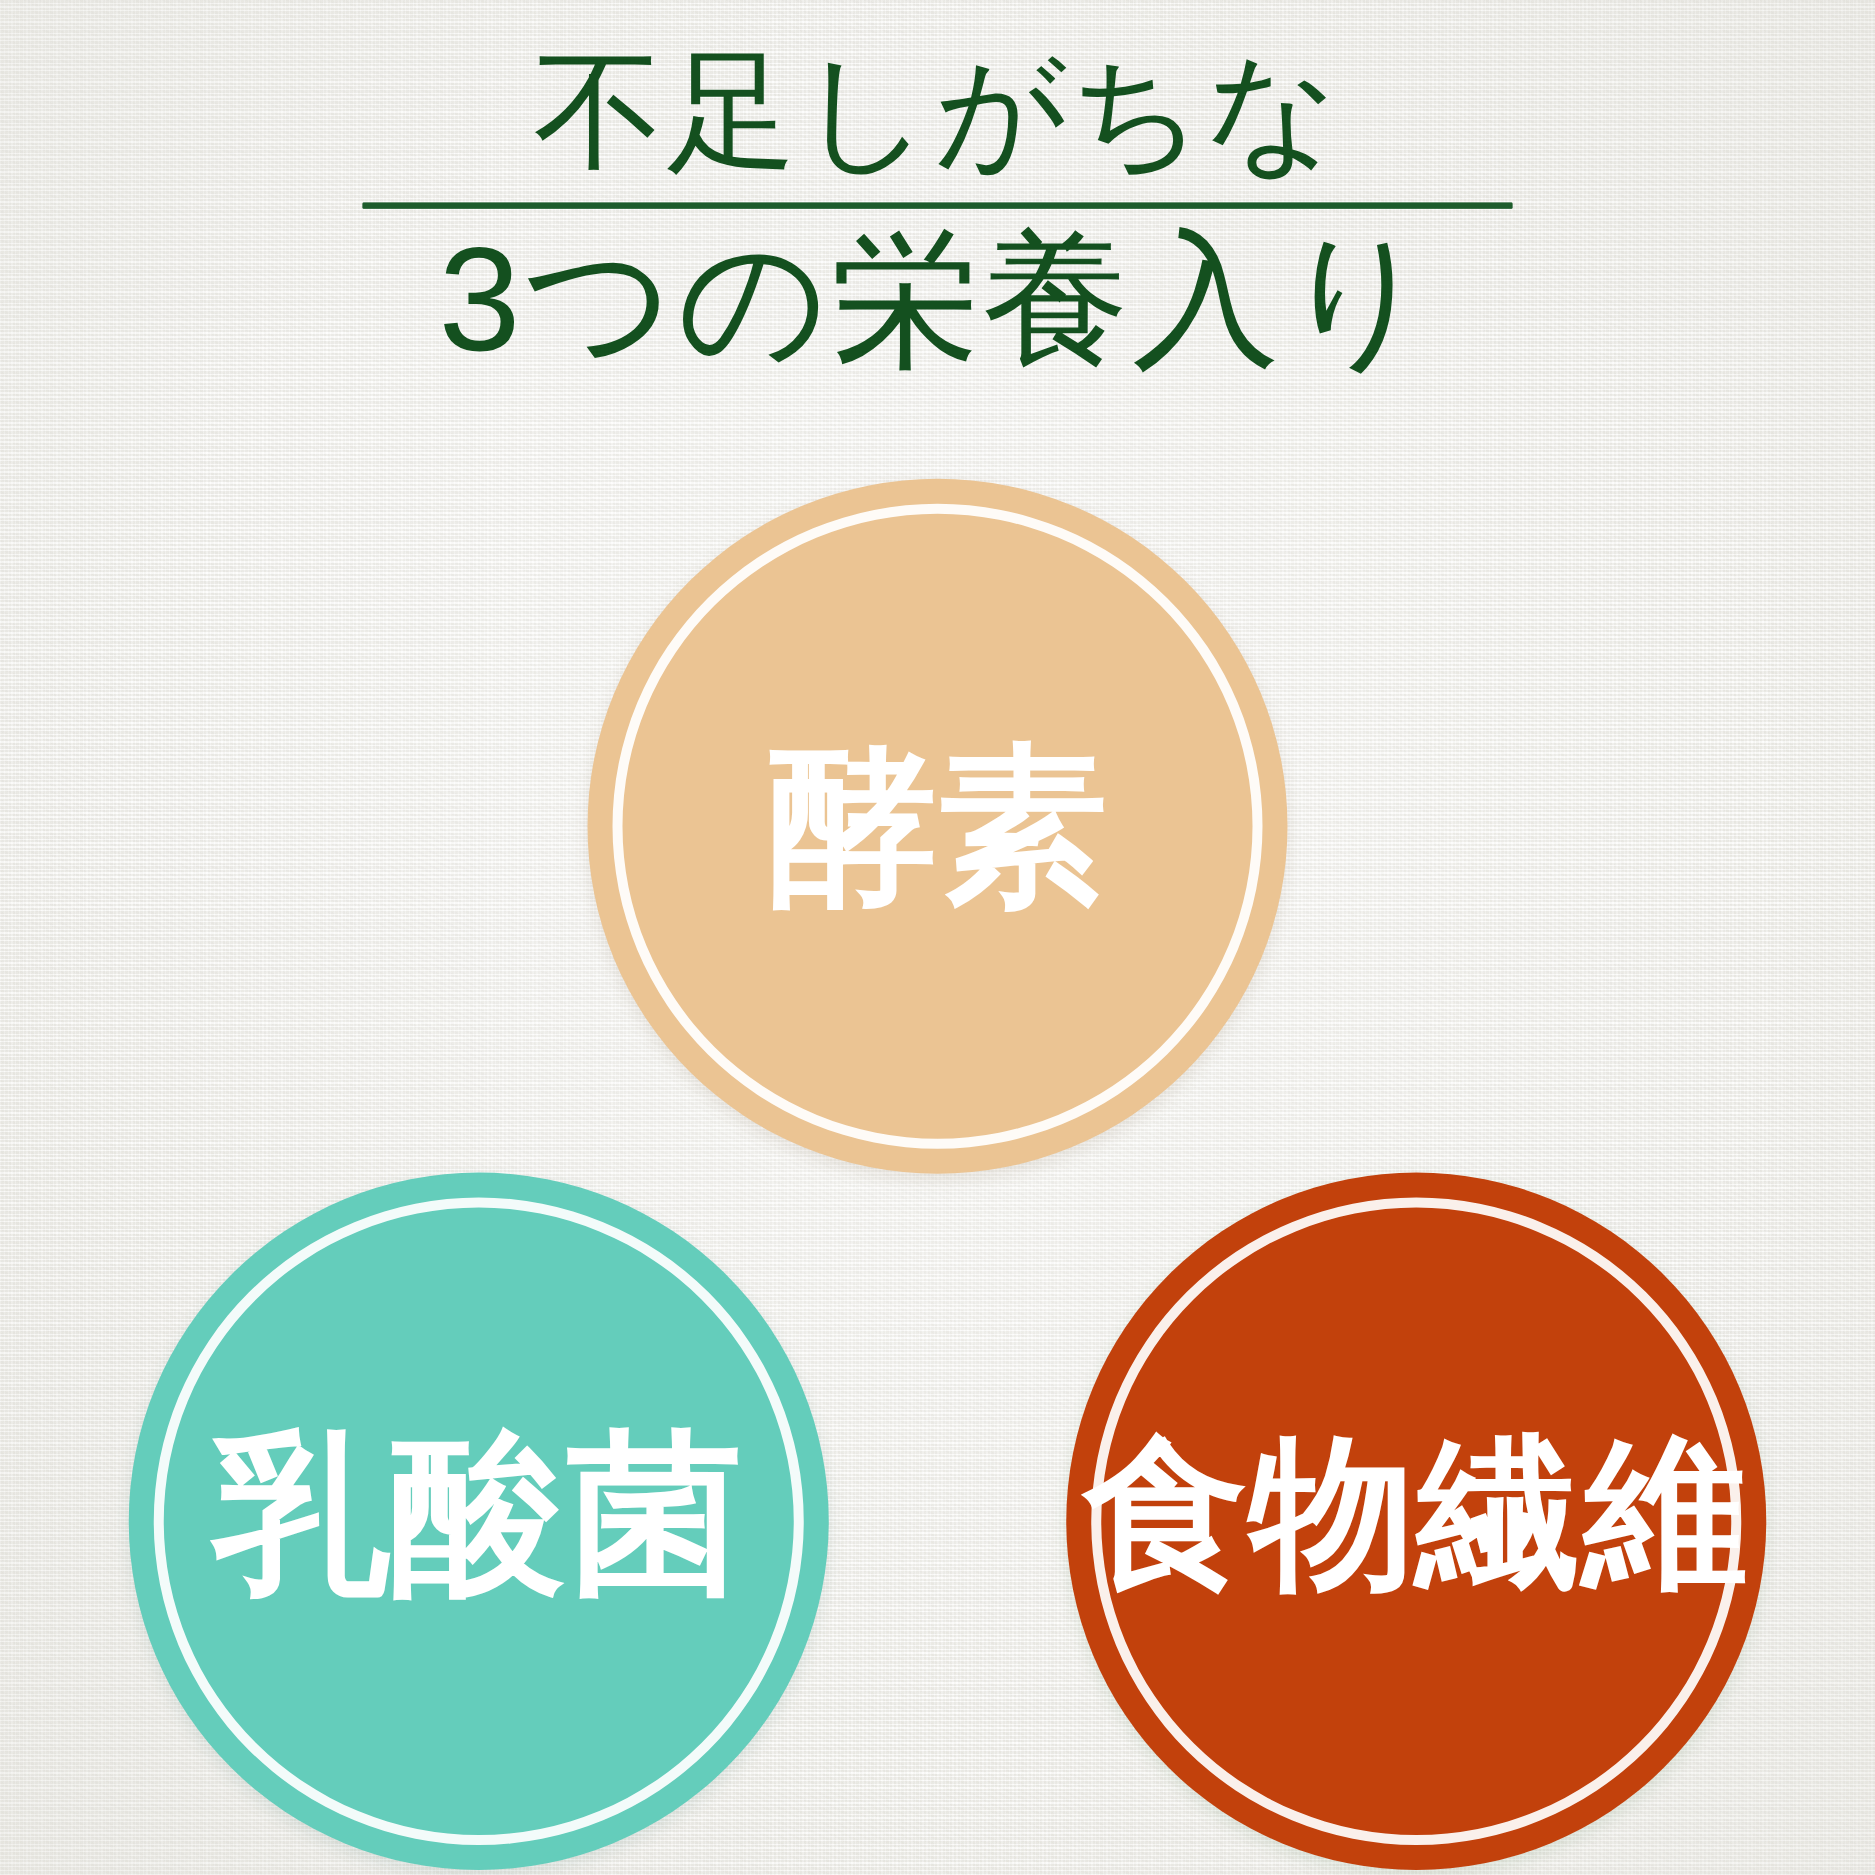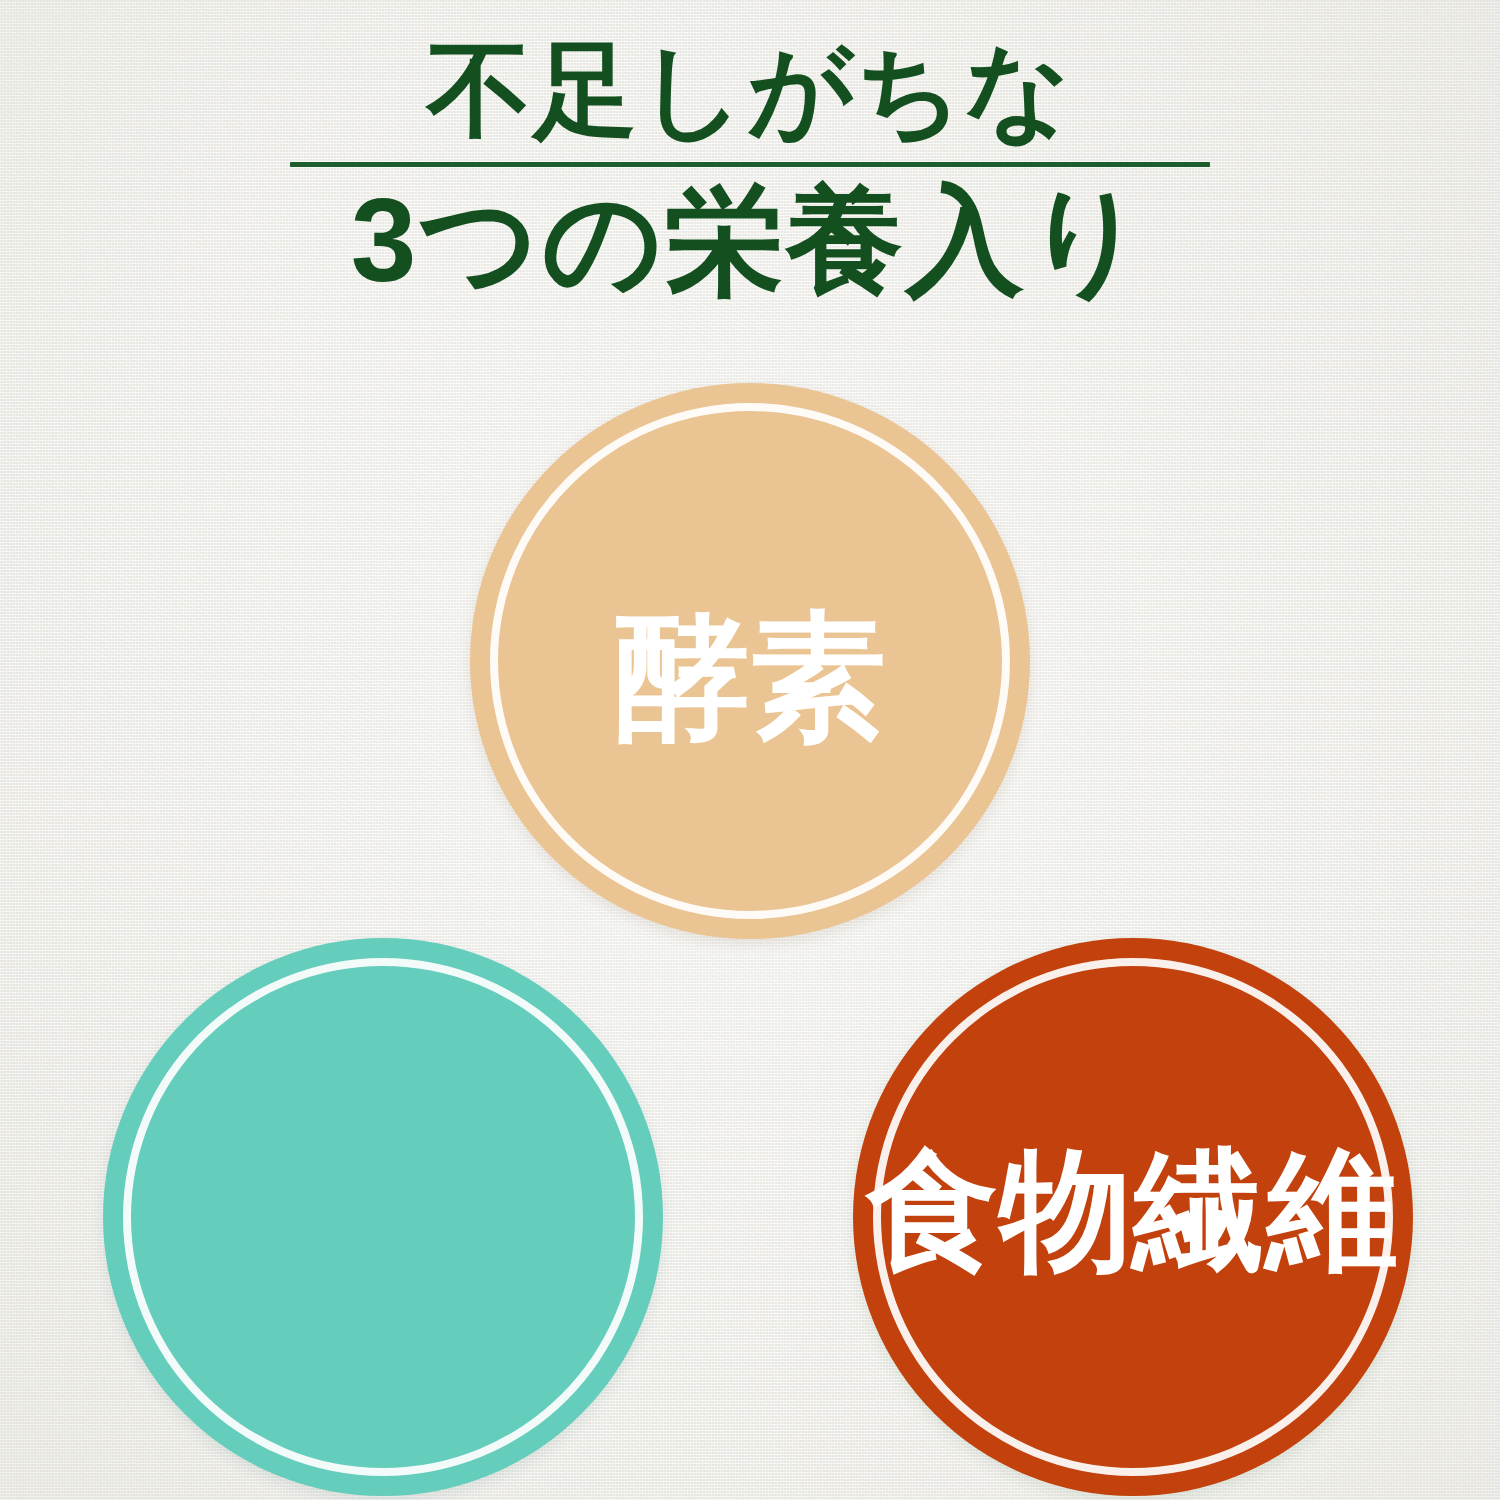--- a/index.html
+++ b/index.html
@@ -49,21 +49,21 @@
   #headline {
     position: absolute;
     left: 0;
     top: 38px;
     width: 1500px;
     text-align: center;
     z-index: 5;
   }
   .headline-line {
     color: #14501f;
-    font-weight: 700;
+    font-weight: 400;
     letter-spacing: 0.02em;
     line-height: 1.0;
     white-space: nowrap;
   }
   #headline-line-1 {
     font-size: 104px;
     padding-bottom: 6px;
   }
   #headline-rule {
     width: 920px;
@@ -113,21 +113,21 @@
     background: #ebc493;
     box-shadow: 0 5px 13px rgba(120,100,70,0.13);
   }
   #circle-enzyme .inner-ring {
     left: 20px; top: 20px;
     width: 504px; height: 500px;
     border-width: 8px;
   }
   #label-enzyme {
     font-size: 136px;
-    top: 16px;
+    top: 0;
   }
 
   
   #circle-lactic {
     left: 103px;
     top: 938px;
     width: 560px;
     height: 558px;
     background: #64cdbb;
     box-shadow: 0 5px 13px rgba(70,120,115,0.13);
@@ -175,20 +175,21 @@
     <div class="headline-line" id="headline-line-2">3つの栄養入り</div>
   </div>
 
   <div class="nutrient-circle" id="circle-enzyme">
     <div class="inner-ring"></div>
     <div class="nutrient-label" id="label-enzyme">酵素</div>
   </div>
 
   <div class="nutrient-circle" id="circle-lactic">
     <div class="inner-ring"></div>
+    <div class="nutrient-label" id="label-lactic">乳酸菌</div>
   </div>
 
   <div class="nutrient-circle" id="circle-fiber">
     <div class="inner-ring"></div>
     <div class="nutrient-label" id="label-fiber">食物繊維</div>
   </div>
 
 </div>
 
 </body></html>

